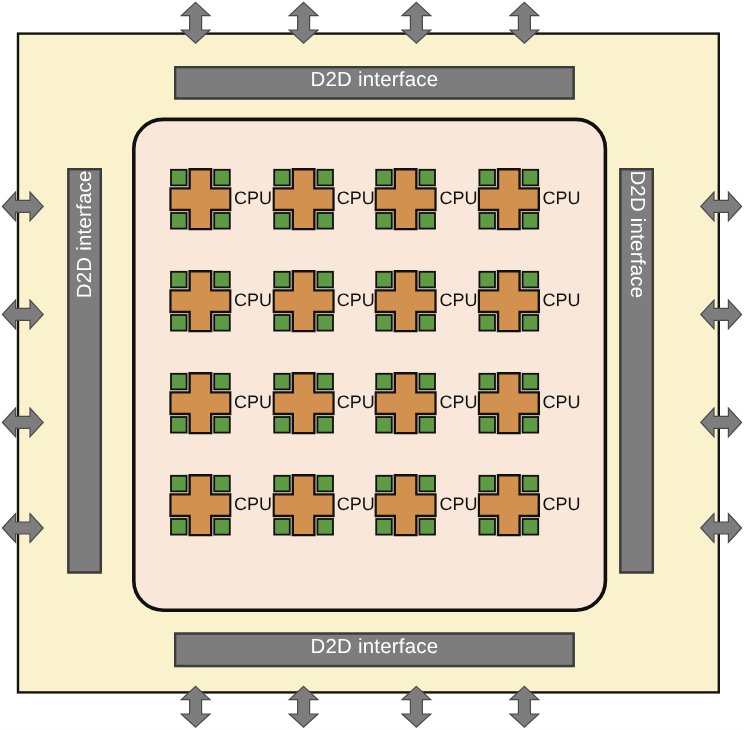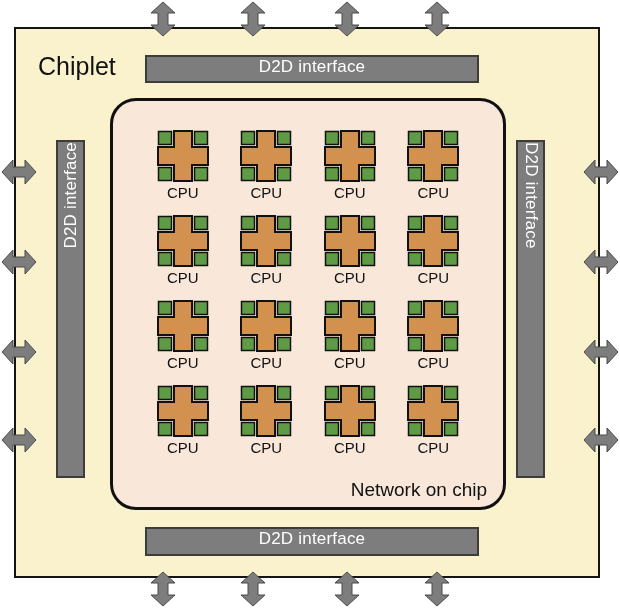--- a/index.html
+++ b/index.html
@@ -23,35 +23,34 @@
   .vtext-down{writing-mode:vertical-rl;}
 
   
   .noc{position:absolute;left:110px;top:98px;width:396px;height:412px;
        background:#f9e7d9;border:3px solid #111;border-radius:26px;box-sizing:border-box;}
   .noc-label{position:absolute;right:16px;bottom:6px;font-size:19px;color:#111;}
 
   .cpu-grid{position:absolute;left:0;top:0;right:0;bottom:0;
             display:grid;grid-template-columns:repeat(4,1fr);grid-template-rows:repeat(4,1fr);
             padding:22px 28px 44px 28px;justify-items:center;align-items:center;}
-  .cpu-cell{display:flex;flex-direction:column;align-items:center;gap:2px;}
+  .cpu-cell{display:flex;flex-direction:row;align-items:center;gap:2px;}
   .cpu-icon{width:52px;height:52px;display:block;}
   .cpu-label{font-size:15px;color:#111;}
 
   
   .arrow{position:absolute;}
   .arrow svg{display:block;}
 </style>
 </head>
 <body>
 
 <div class="canvas">
 
   <div class="chiplet"></div>
-  <div class="chiplet-title">Chiplet</div>
 
   <div class="d2d d2d-top">
     <span>D2D interface</span>
   </div>
   <div class="d2d d2d-bottom">
     <span>D2D interface</span>
   </div>
   <div class="d2d d2d-left">
     <span class="vtext-up">D2D interface</span>
   </div>
@@ -304,16 +303,15 @@
           <rect x="1.5" y="1.5" width="13" height="13" fill="#5f9a44" stroke="#111" stroke-width="1.5"></rect>
             <rect x="37.5" y="1.5" width="13" height="13" fill="#5f9a44" stroke="#111" stroke-width="1.5"></rect>
             <rect x="1.5" y="37.5" width="13" height="13" fill="#5f9a44" stroke="#111" stroke-width="1.5"></rect>
             <rect x="37.5" y="37.5" width="13" height="13" fill="#5f9a44" stroke="#111" stroke-width="1.5"></rect>
           <path d="M17 1 H35 V17 H51 V35 H35 V51 H17 V35 H1 V17 H17 Z" fill="#d2914e" stroke="#111" stroke-width="2"></path>
         </svg>
         <span class="cpu-label">CPU</span>
       </div>
 
     </div>
-    <div class="noc-label">Network on chip</div>
   </div>
 
 </div>
 
 </body></html>

